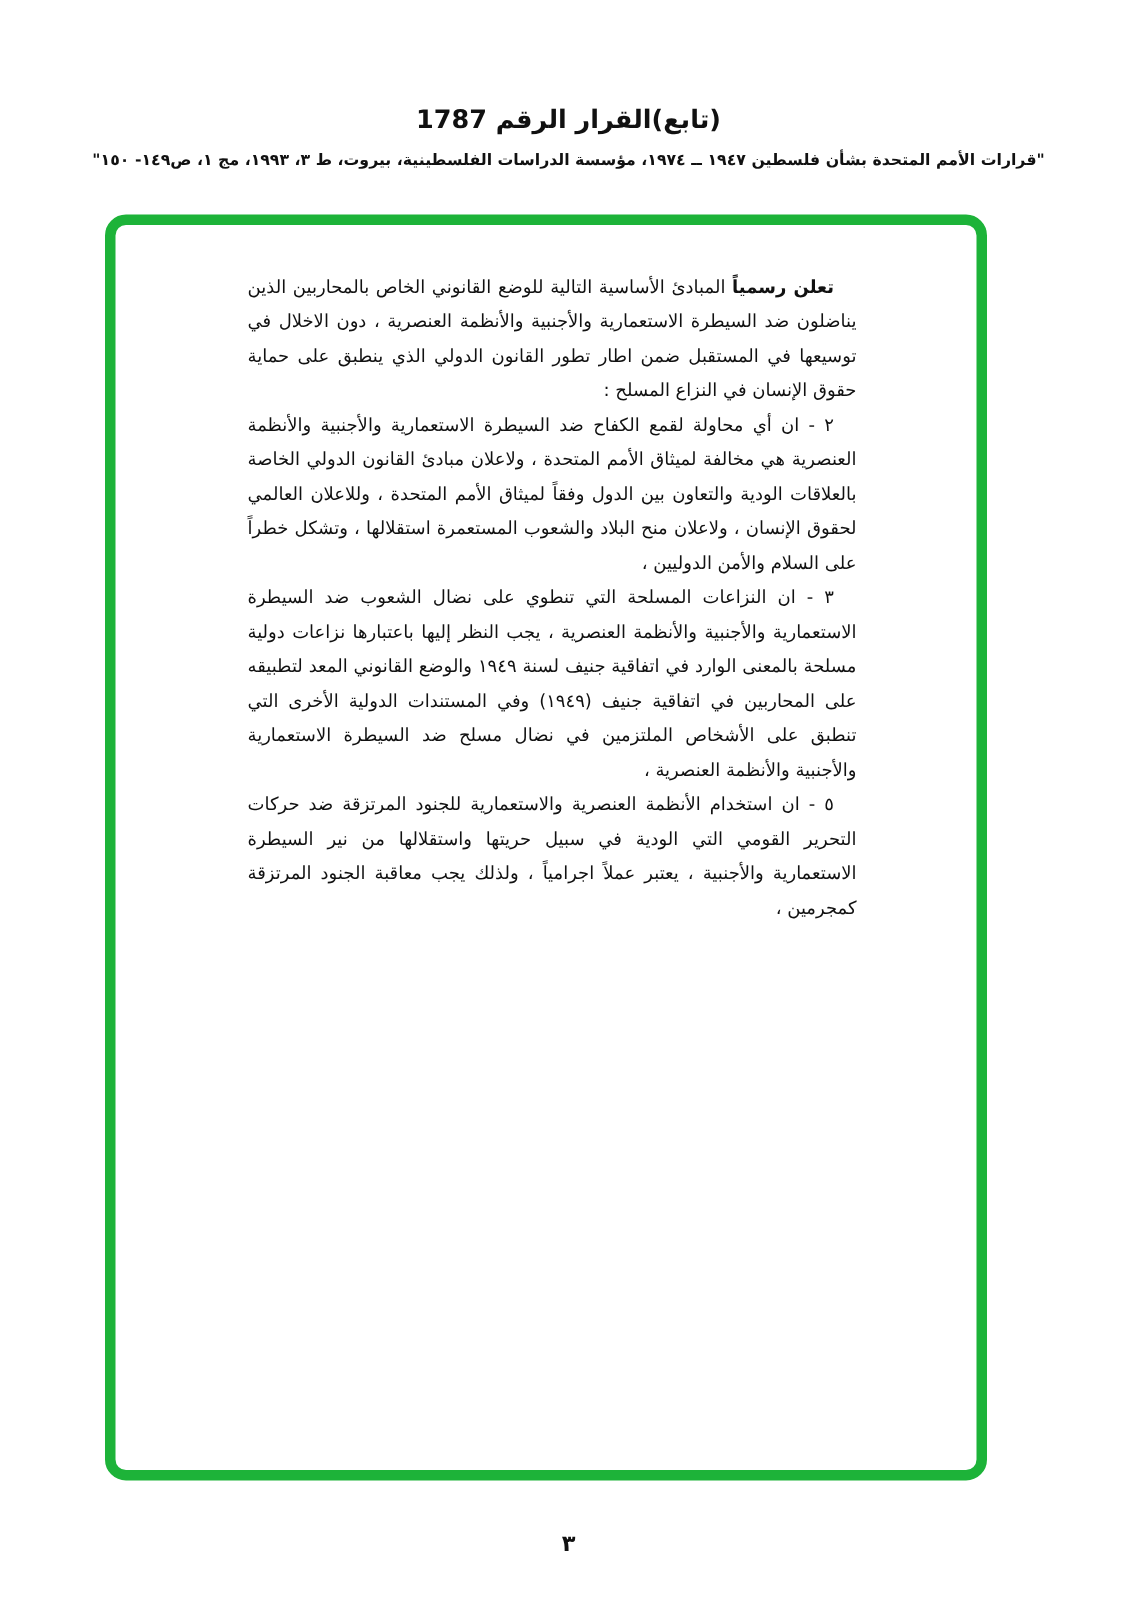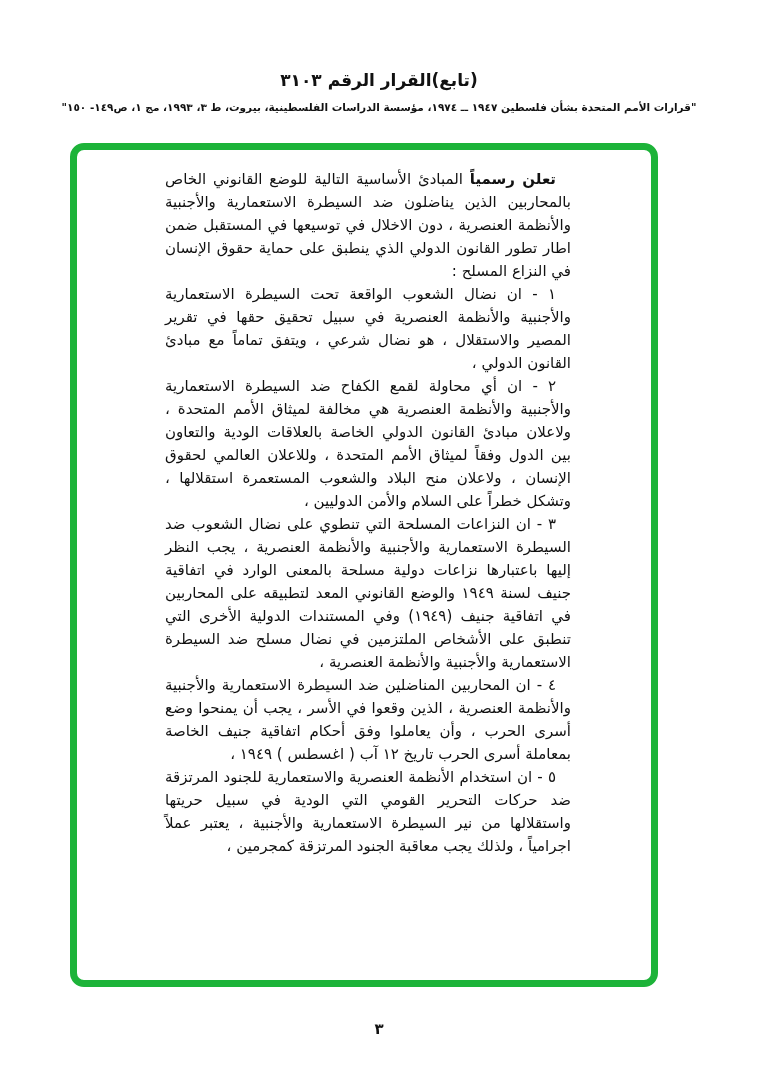--- a/index.html
+++ b/index.html
@@ -40,73 +40,65 @@
     top: 143px;
     width: 588px;
     height: 844px;
     border: 7px solid #1db339;
     border-radius: 14px;
     box-sizing: border-box;
   }
   .text-col {
     position: absolute;
     left: 88px;   
-    top: 18px;
+    top: 30px;
     width: 406px;
     direction: rtl;
     text-align: justify;
-    font-size: 15px;
+    font-size: 12px;
     line-height: 23px;
   }
   .text-col p {
     margin: 0;
     text-indent: 15px; 
   }
   .page-number {
     position: absolute;
     top: 1020px;
     left: 0;
     width: 100%;
     text-align: center;
     direction: rtl;
     font-weight: bold;
     font-size: 15px;
   }
 </style>
 </head>
 <body>
 
-<div class="doc-title">(تابع)القرار الرقم  ٣١٠٣</div>
+<div class="doc-title">(تابع)القرار الرقم  1787</div>
 
 <div class="doc-source">"قرارات الأمم المتحدة بشأن فلسطين ١٩٤٧ ــ ١٩٧٤، مؤسسة الدراسات الفلسطينية، بيروت، ط ٣، ١٩٩٣، مج ١، ص١٤٩- ١٥٠"</div>
 
 <div class="frame">
   <div class="text-col">
 
     <p><b>تعلن رسمياً</b><span> المبادئ الأساسية التالية للوضع القانوني الخاص بالمحاربين الذين يناضلون ضد السيطرة الاستعمارية والأجنبية والأنظمة العنصرية ، دون الاخلال في توسيعها في المستقبل ضمن اطار تطور القانون الدولي الذي ينطبق على حماية حقوق الإنسان في النزاع المسلح :</span></p>
 
-    <p>
-      <span>١ -</span>
-      <span>ان نضال الشعوب الواقعة تحت السيطرة الاستعمارية والأجنبية والأنظمة العنصرية في سبيل تحقيق حقها في تقرير المصير والاستقلال ، هو نضال شرعي ، ويتفق تماماً مع مبادئ القانون الدولي ،</span>
-    </p>
 
     <p>
       <span>٢ -</span>
       <span>ان أي محاولة لقمع الكفاح ضد السيطرة الاستعمارية والأجنبية والأنظمة العنصرية هي مخالفة لميثاق الأمم المتحدة ، ولاعلان مبادئ القانون الدولي الخاصة بالعلاقات الودية والتعاون بين الدول وفقاً لميثاق الأمم المتحدة ، وللاعلان العالمي لحقوق الإنسان ، ولاعلان منح البلاد والشعوب المستعمرة استقلالها ، وتشكل خطراً على السلام والأمن الدوليين ،</span>
     </p>
 
     <p>
       <span>٣ -</span>
       <span>ان النزاعات المسلحة التي تنطوي على نضال الشعوب ضد السيطرة الاستعمارية والأجنبية والأنظمة العنصرية ، يجب النظر إليها باعتبارها نزاعات دولية مسلحة بالمعنى الوارد في اتفاقية جنيف لسنة ١٩٤٩ والوضع القانوني المعد لتطبيقه على المحاربين في اتفاقية جنيف (١٩٤٩) وفي المستندات الدولية الأخرى التي تنطبق على الأشخاص الملتزمين في نضال مسلح ضد السيطرة الاستعمارية والأجنبية والأنظمة العنصرية ،</span>
     </p>
 
-    <p>
-      <span>٤ -</span>
-      <span>ان المحاربين المناضلين ضد السيطرة الاستعمارية والأجنبية والأنظمة العنصرية ، الذين وقعوا في الأسر ، يجب أن يمنحوا وضع أسرى الحرب ، وأن يعاملوا وفق أحكام اتفاقية جنيف الخاصة بمعاملة أسرى الحرب تاريخ ١٢ آب ( اغسطس ) ١٩٤٩ ،</span>
-    </p>
 
     <p>
       <span>٥ -</span>
       <span>ان استخدام الأنظمة العنصرية والاستعمارية للجنود المرتزقة ضد حركات التحرير القومي التي الودية في سبيل حريتها واستقلالها من نير السيطرة الاستعمارية والأجنبية ، يعتبر عملاً اجرامياً ، ولذلك يجب معاقبة الجنود المرتزقة كمجرمين ،</span>
     </p>
 
   </div>
 </div>
 
 <div class="page-number">٣</div>

